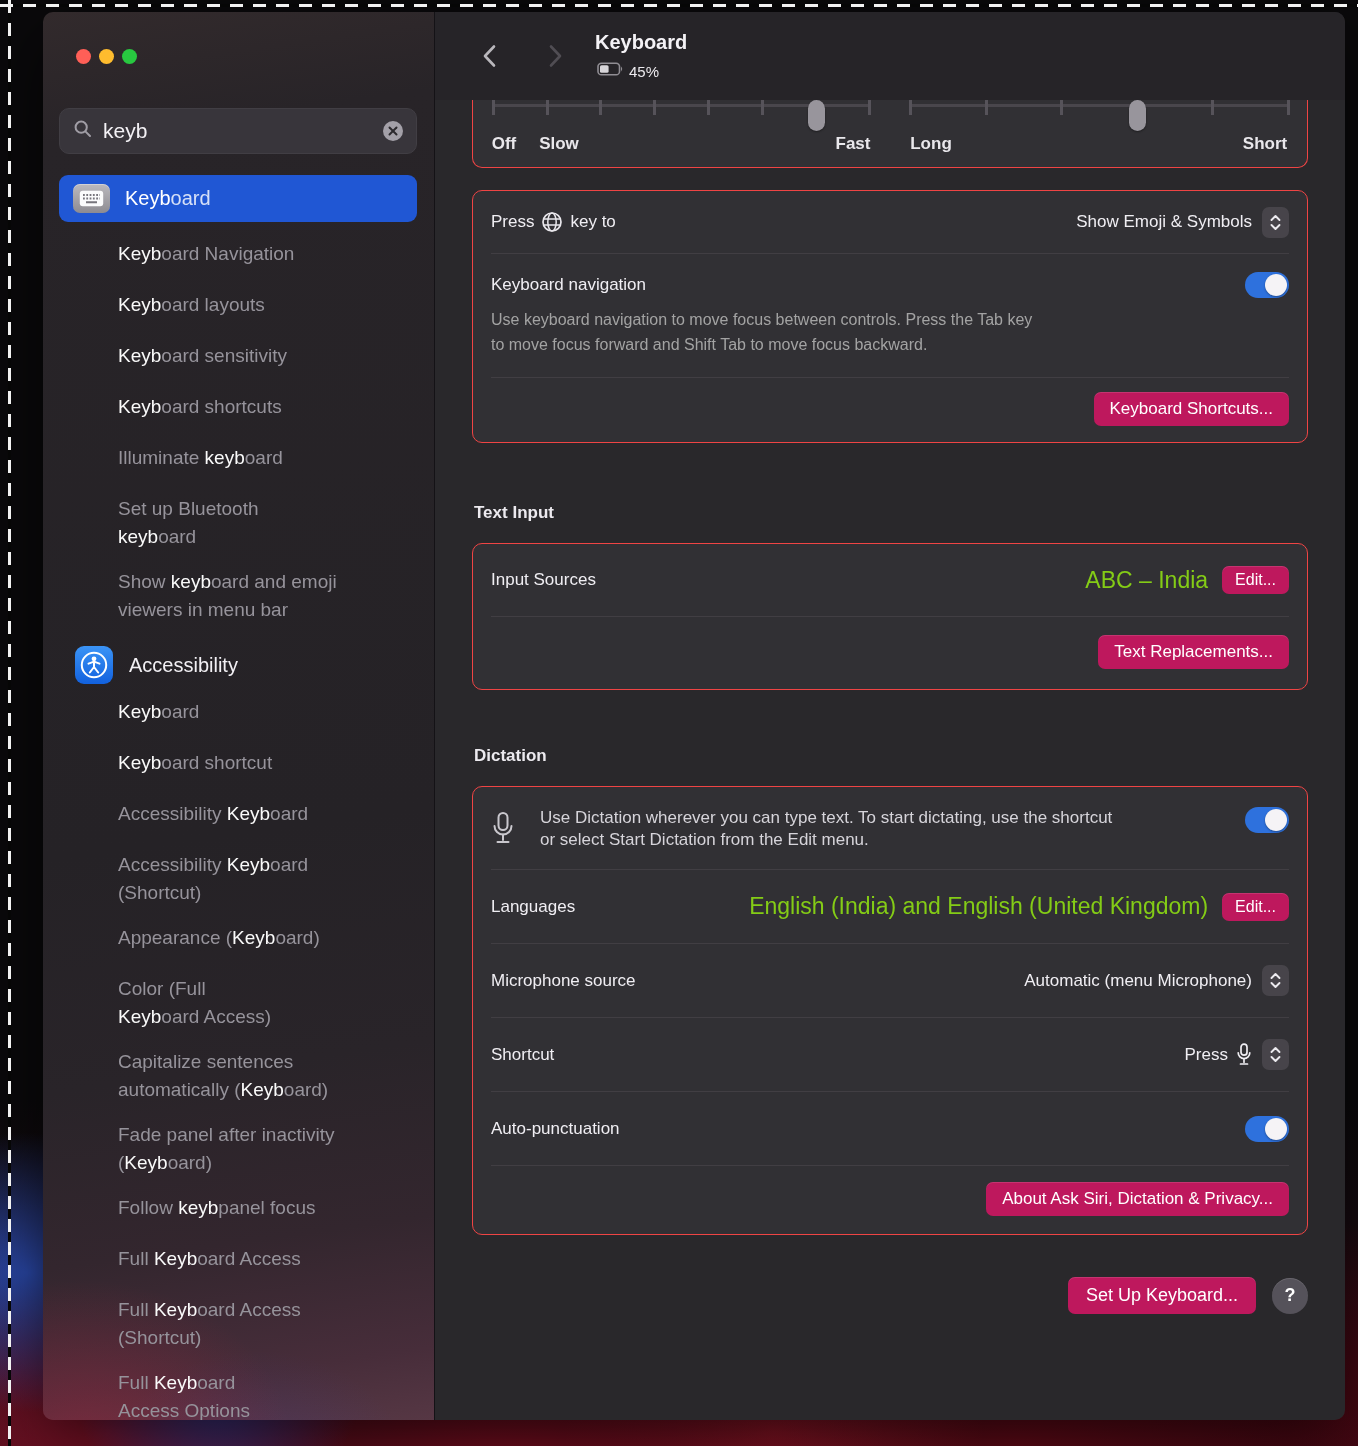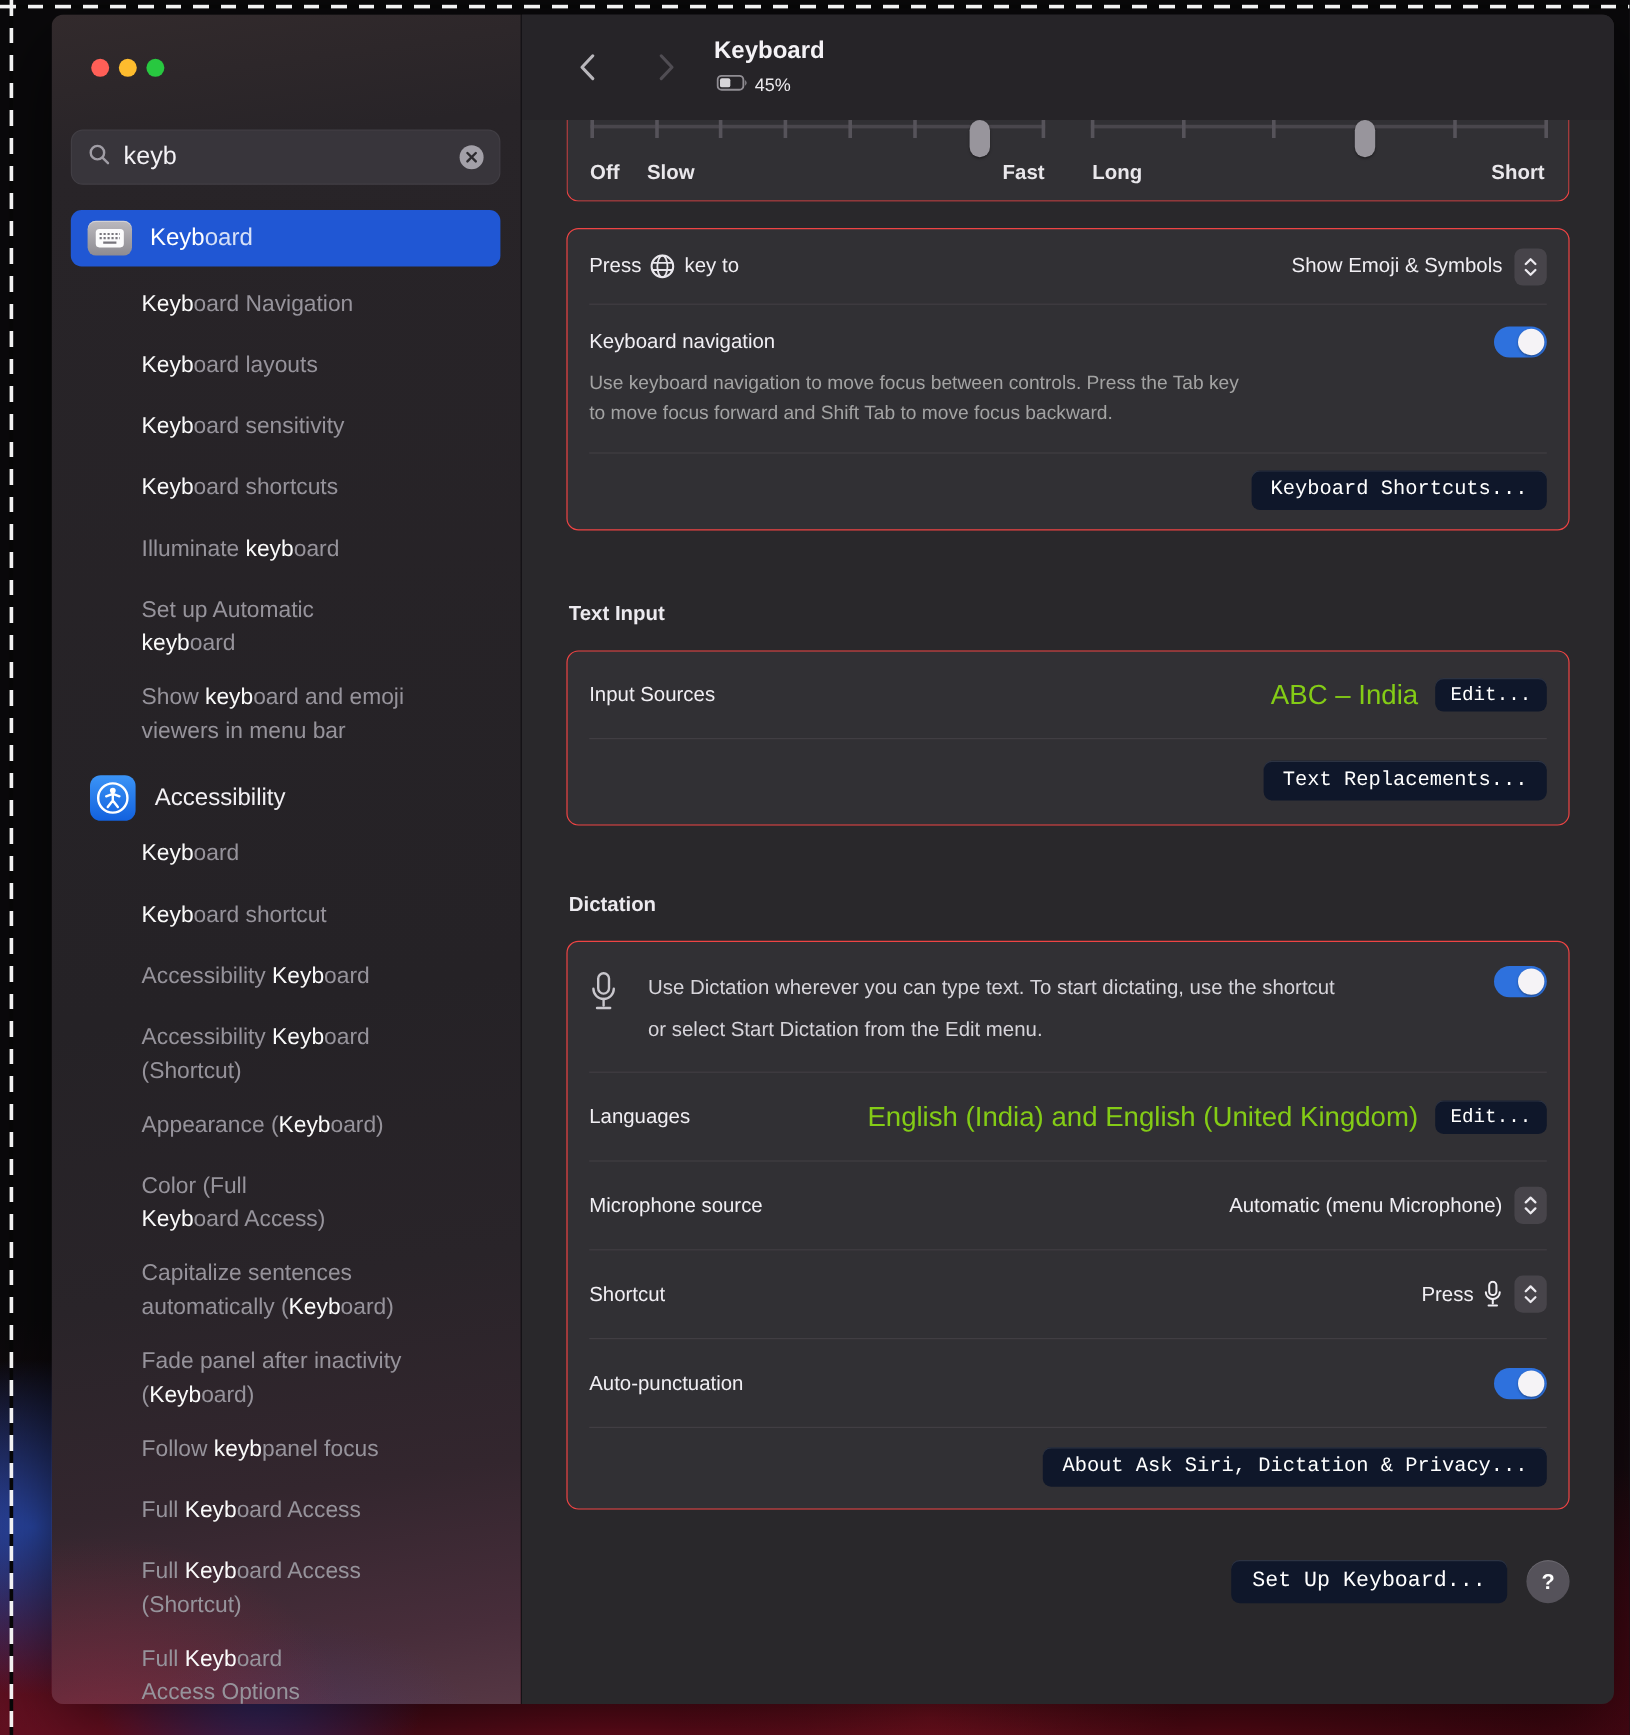--- a/index.html
+++ b/index.html
@@ -114,36 +114,36 @@
   .spacer{ flex:1; }
   .value-gray{ font-size:23px; color:#84cc16; }
   .value-white{ font-size:17px; color:#f0eef3; }
   .stepper{
     width:27px; height:31px; border-radius:7px; background:#47444a;
     display:flex; align-items:center; justify-content:center; margin-left:10px; flex:0 0 auto;
   }
   .toggle{ width:44px; height:26px; border-radius:13px; background:#2e71dd; position:relative; flex:0 0 auto; }
   .toggle::after{ content:""; position:absolute; top:2px; right:2px; width:22px; height:22px; border-radius:50%; background:#f5f3f6; box-shadow:0 1px 2px rgba(0,0,0,.35); }
   .btn{
-    background:#0f172a; color:#ffffff; border:none; border-radius:7px;
+    background:#be185d; color:#ffffff; border:none; border-radius:7px;
     font-size:17px; padding:7px 16px; box-shadow:inset 0 1px 0 rgba(255,255,255,.12);
-    font-family:Liberation Mono, monospace; white-space:nowrap;
+    font-family:Liberation Sans, sans-serif; white-space:nowrap;
   }
   .btn.small{ font-size:16px; padding:5px 13px; }
   .desc{ font-size:16px; line-height:25px; color:#a3a3a3; white-space:pre-line; }
   .section-h{ font-size:17px; font-weight:700; color:#eceaef; }
   .press-row{ height:62px; }
   .kn-block{ padding:18px 18px 20px 18px; }
   .kn-top{ display:flex; align-items:center; }
   .kn-desc{ margin-top:9px; }
   .btn-row{ padding:14px 18px 16px 18px; display:flex; justify-content:flex-end; }
   .ti-row{ height:72px; }
   .dict-intro{ display:flex; align-items:flex-start; padding:20px 18px 18px 18px; }
   .mic-col{ width:49px; flex:0 0 49px; padding-top:4px; }
-  .intro-text{ font-size:17px; line-height:35px; color:#d6d4da; white-space:pre-line; flex:1; }
+  .intro-text{ font-size:17px; line-height:22px; color:#d6d4da; white-space:pre-line; flex:1; }
   .dict-note{ padding:0 18px 22px 67px; }
   .d-row{ height:73px; }
   .footer{ display:flex; justify-content:flex-end; align-items:center; gap:16px; margin-top:42px; }
   .help-btn{
     width:36px; height:36px; border-radius:50%; background:#55525a; border:none;
     color:#fff; font-size:18px; font-weight:700; box-shadow:inset 0 1px 0 rgba(255,255,255,.12);
     display:flex; align-items:center; justify-content:center;
     font-family:"Liberation Sans","DejaVu Sans",sans-serif;
   }
   .mt22{ margin-top:22px; }
@@ -193,21 +193,21 @@
             </svg>
         </span>
         <span class="s-label"><span class="hl">Keyb</span><span class="post">oard</span></span>
       </div>
 
       <div class="s-item"><span class="pre"></span><span class="hl">Keyb</span><span class="post">oard Navigation</span></div>
       <div class="s-item"><span class="pre"></span><span class="hl">Keyb</span><span class="post">oard layouts</span></div>
       <div class="s-item"><span class="pre"></span><span class="hl">Keyb</span><span class="post">oard sensitivity</span></div>
       <div class="s-item"><span class="pre"></span><span class="hl">Keyb</span><span class="post">oard shortcuts</span></div>
       <div class="s-item"><span class="pre">Illuminate </span><span class="hl">keyb</span><span class="post">oard</span></div>
-      <div class="s-item two"><span class="pre">Set up Automatic
+      <div class="s-item two"><span class="pre">Set up Bluetooth
 </span><span class="hl">keyb</span><span class="post">oard</span></div>
       <div class="s-item two"><span class="pre">Show </span><span class="hl">keyb</span><span class="post">oard and emoji
 viewers in menu bar</span></div>
 
       <div class="s-head">
         <span class="appicon acc-ic">
           <svg width="34" height="34" viewBox="0 0 34 34">
               <circle cx="17" cy="17" r="12.2" fill="none" stroke="#ffffff" stroke-width="2"></circle>
               <circle cx="17" cy="10.8" r="2.4" fill="#ffffff"></circle>
               <path d="M11.5 15.6 L17 13.6 L22.5 15.6 M17 13.6 L17 19 M12.8 24.5 L17 19 L21.2 24.5" fill="none" stroke="#ffffff" stroke-width="2" stroke-linecap="round" stroke-linejoin="round"></path>

